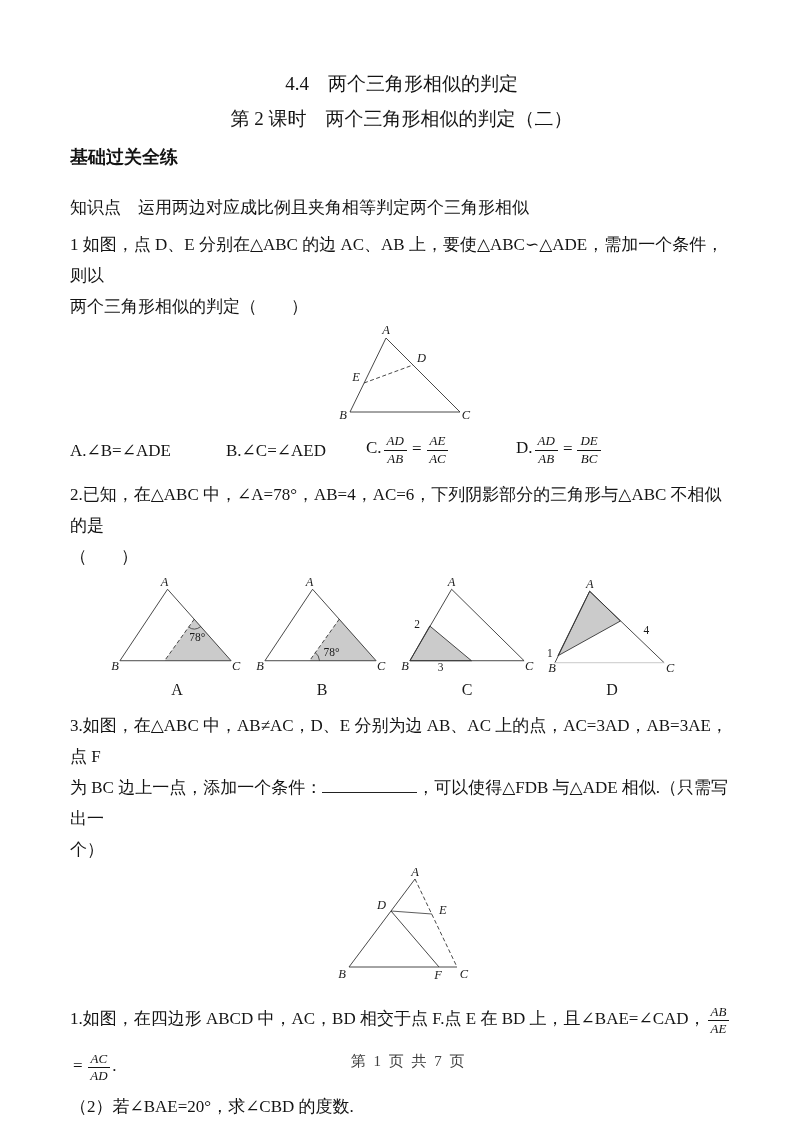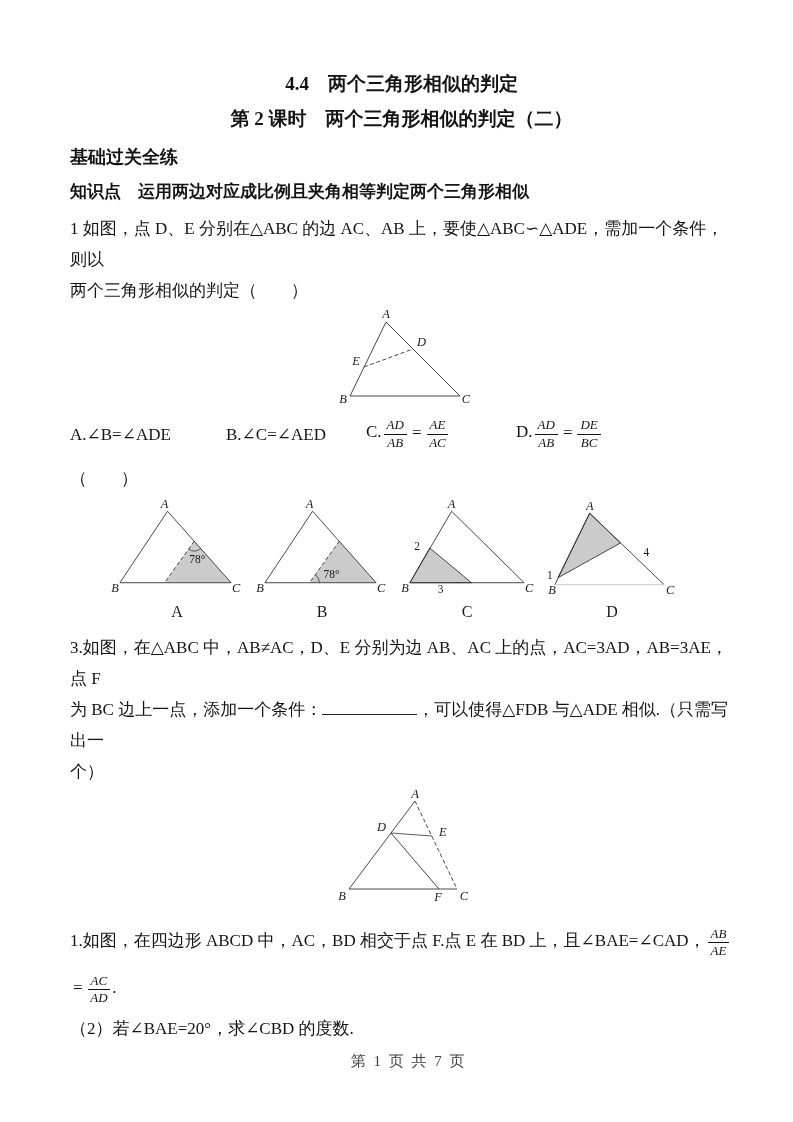--- a/index.html
+++ b/index.html
@@ -5,24 +5,24 @@
   * { box-sizing: border-box; }
   html, body { margin: 0; padding: 0; }
   body {
     width: 793px; height: 1122px; background: #ffffff;
     font-family: "Liberation Serif", "DejaVu Serif", serif;
     color: #141414;
   }
   .page { position: relative; width: 793px; height: 1122px; overflow: hidden; background:#fff; }
   .content { padding: 72px 60px 0 70px; }
 
-  .title { text-align: center; font-weight: bold; font-size: 19px; line-height: 24px; }
+  .title { text-align: center; font-weight: normal; font-size: 19px; line-height: 24px; }
   .title-2 { margin-top: 11px; }
   .section-heading { font-weight: bold; font-size: 18px; line-height: 22px; margin-top: 15px; }
-  .knowledge-point { font-weight: bold; font-size: 17px; line-height: 21px; margin-top: 13px; }
+  .knowledge-point { font-weight: normal; font-size: 17px; line-height: 21px; margin-top: 29px; }
 
   .stem { font-size: 17px; line-height: 31px; }
   .mt { margin-top: 6px; }
   .q-block { margin-top: 11px; }
 
   .fig-center { margin-top: 2px; }
   .fig1-wrap { margin-left: 268px; }
   .fig3-wrap { margin-left: 263px; }
 
   .opt-row { display: flex; align-items: center; font-size: 17px; margin-top: 8px; height: 36px; }
@@ -84,20 +84,21 @@
         <div class="opt opt-c">
           <span>C.</span><span class="frac"><span class="num">AD</span><span class="den">AB</span></span><span class="eq">=</span><span class="frac"><span class="num">AE</span><span class="den">AC</span></span>
         </div>
         <div class="opt">
           <span>D.</span><span class="frac"><span class="num">AD</span><span class="den">AB</span></span><span class="eq">=</span><span class="frac"><span class="num">DE</span><span class="den">BC</span></span>
         </div>
       </div>
     </div>
 
     <div class="q-block">
+      <div class="stem">2.已知，在△ABC 中，∠A=78°，AB=4，AC=6，下列阴影部分的三角形与△ABC 不相似的是</div>
       <div class="stem">（　　）</div>
 
       <div class="fig2-row">
 
         <div class="fig2-item">
           <svg width="134" height="95" viewBox="0 0 135 95">
             <polygon points="85,42 55,84 122,84" fill="#cbcbcb" stroke="none"></polygon>
             <g stroke="#333" stroke-width="0.9" fill="none">
               <line x1="58" y1="12" x2="10" y2="84"></line>
               <line x1="58" y1="12" x2="122" y2="84"></line>

